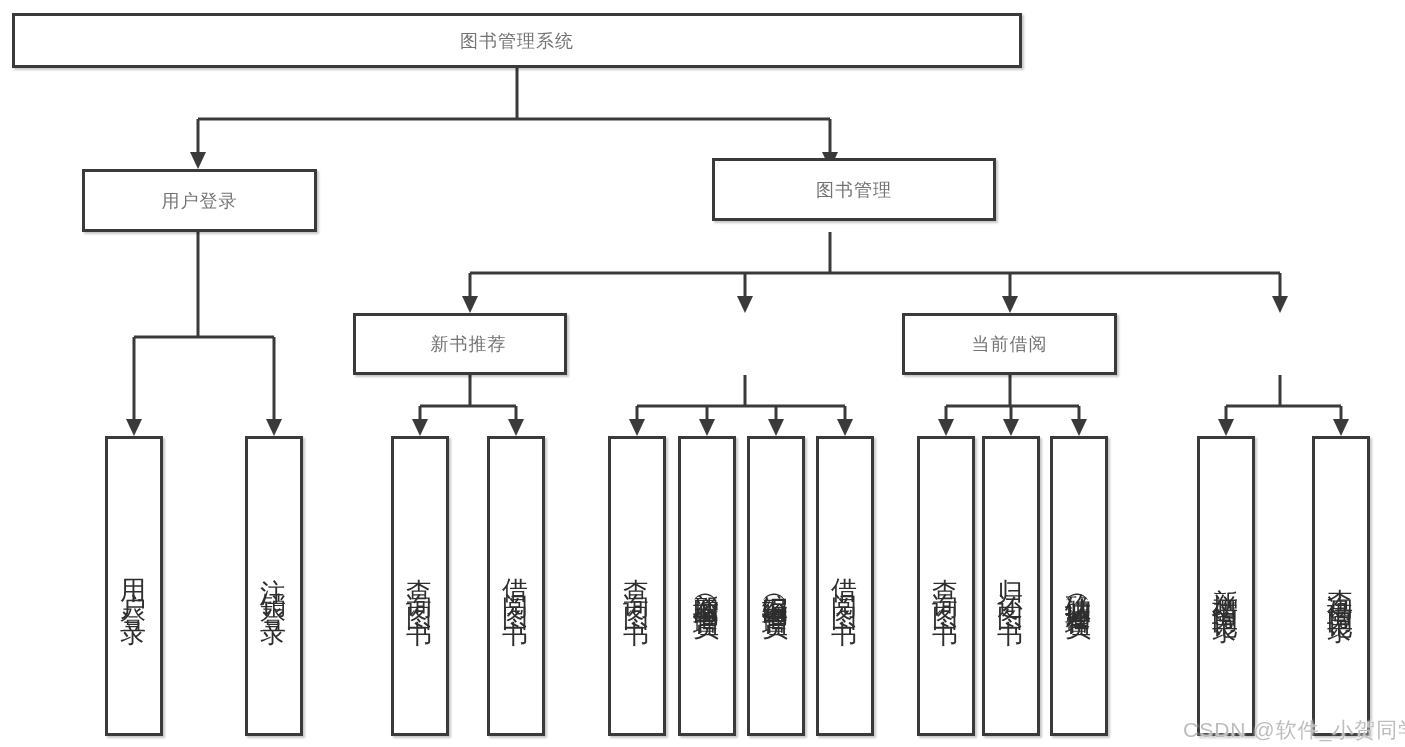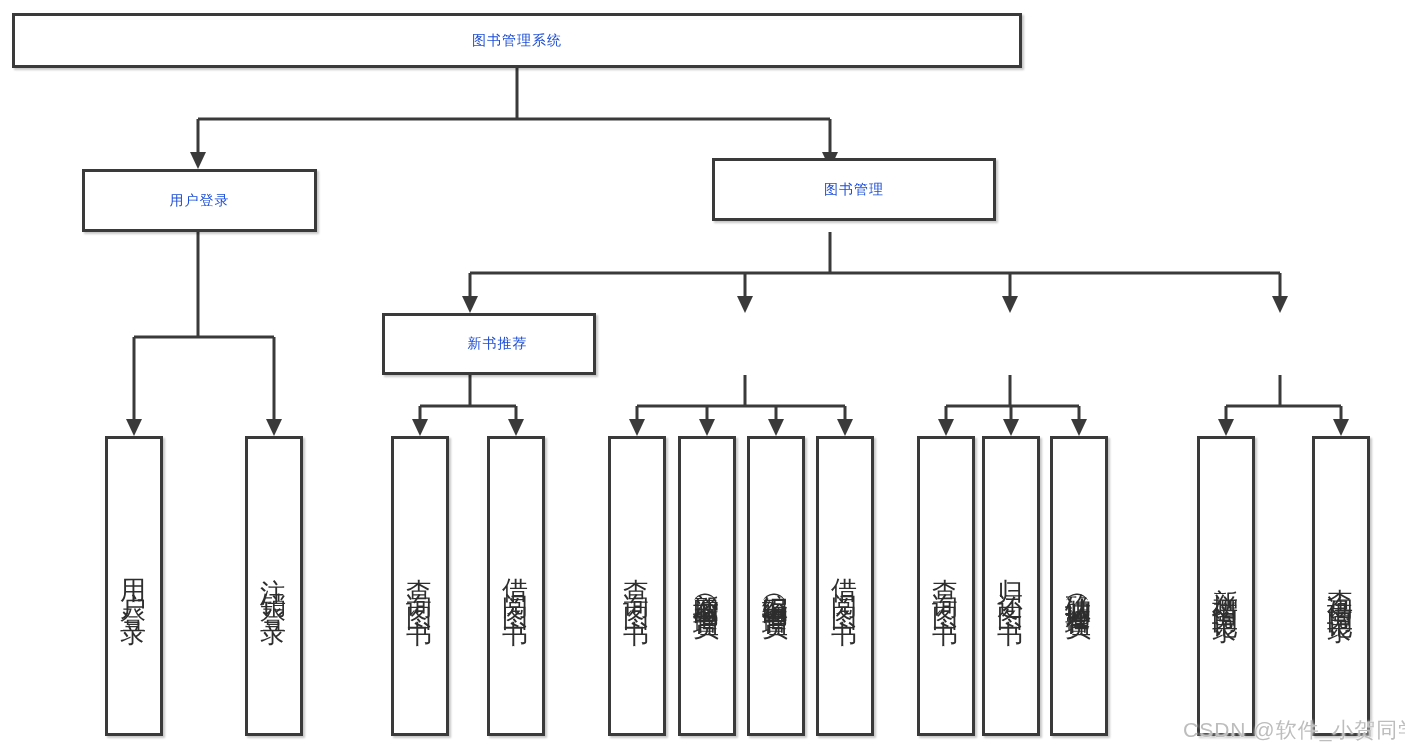--- a/index.html
+++ b/index.html
@@ -24,22 +24,22 @@
   .connectors polygon { fill: #3a3a3a; }
 
   .node {
     position: absolute;
     background: #ffffff;
     border: 3px solid #3a3a3a;
     box-shadow: 2px 2px 2px rgba(0,0,0,0.22);
     display: flex;
     align-items: center;
     justify-content: center;
-    color: #1d4ed8;
-    font-size: 14px;
+    color: #737373;
+    font-size: 18px;
     letter-spacing: 1px;
   }
 
   .hbox {  }
 
   .vbox { 
     width: 58px;
     height: 300px;
     top: 436px;
     writing-mode: vertical-rl;
@@ -99,21 +99,22 @@
     <path d="M1280 375 V406 M1226 406 H1341 M1226 406 V421 M1341 406 V421"></path>
     <polygon points="1218,419 1234,419 1226,436"></polygon>
     <polygon points="1333,419 1349,419 1341,436"></polygon>
   </svg>
 
   <div class="node hbox" style="left:12px; top:13px; width:1010px; height:55px;">图书管理系统</div>
 
   <div class="node hbox" style="left:82px; top:169px; width:235px; height:63px;">用户登录</div>
   <div class="node hbox" style="left:712px; top:158px; width:284px; height:63px;">图书管理</div>
 
-  <div class="node hbox" style="left:382px; top:313px; width:214px; height:62px;padding-left:17px;">新书推荐</div>
+  <div class="node hbox" style="left:353px; top:313px; width:214px; height:62px;padding-left:17px;">新书推荐</div>
+  <div class="node hbox" style="left:902px; top:313px; width:215px; height:62px;">当前借阅</div>
 
   <div class="node vbox" style="left: 105px; letter-spacing: 14px;">用户登录</div>
   <div class="node vbox" style="left: 245px; letter-spacing: 14px;">注销登录</div>
 
   <div class="node vbox" style="left: 391px; letter-spacing: 14px;">查询图书</div>
   <div class="node vbox" style="left: 487px; letter-spacing: 14px;">借阅图书</div>
 
   <div class="node vbox" style="left: 608px; letter-spacing: 14px;">查询图书</div>
   <div class="node vbox" style="left: 678px; letter-spacing: 3px;">新增图书（管理员）</div>
   <div class="node vbox" style="left: 747px; letter-spacing: 3px;">编辑图书（管理员）</div>

